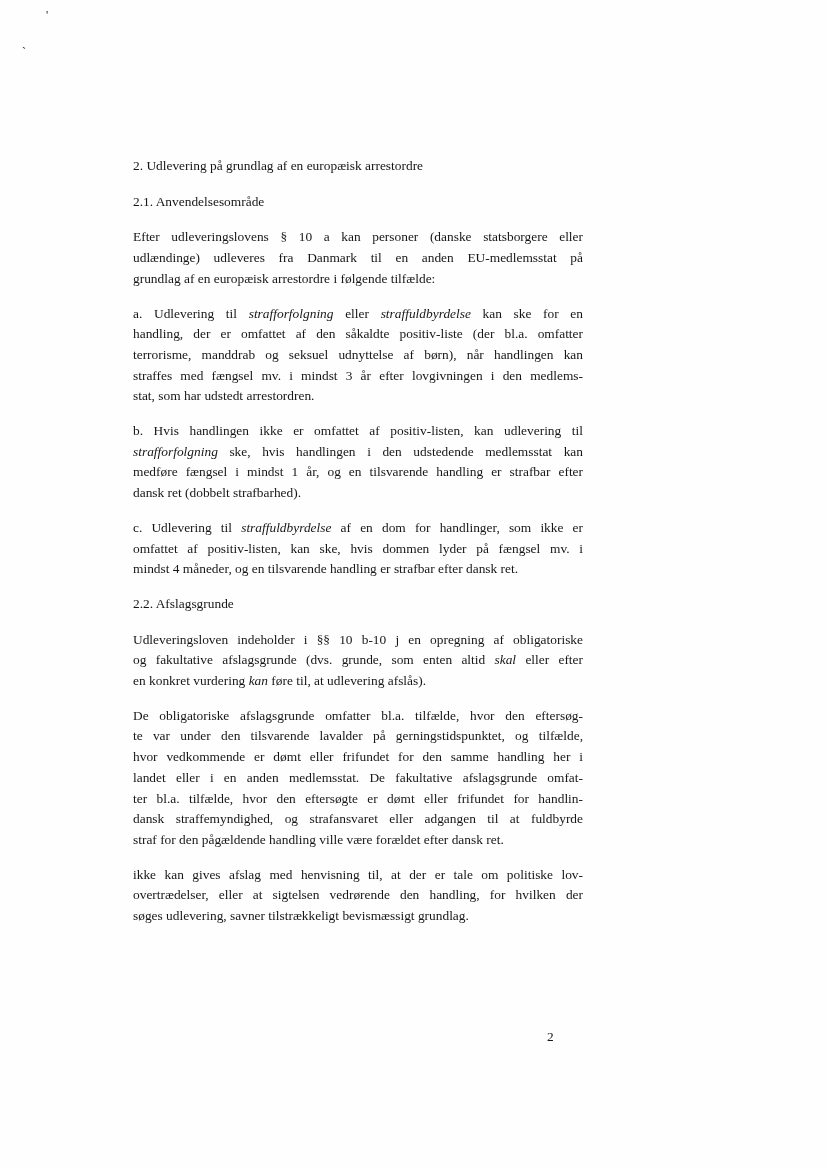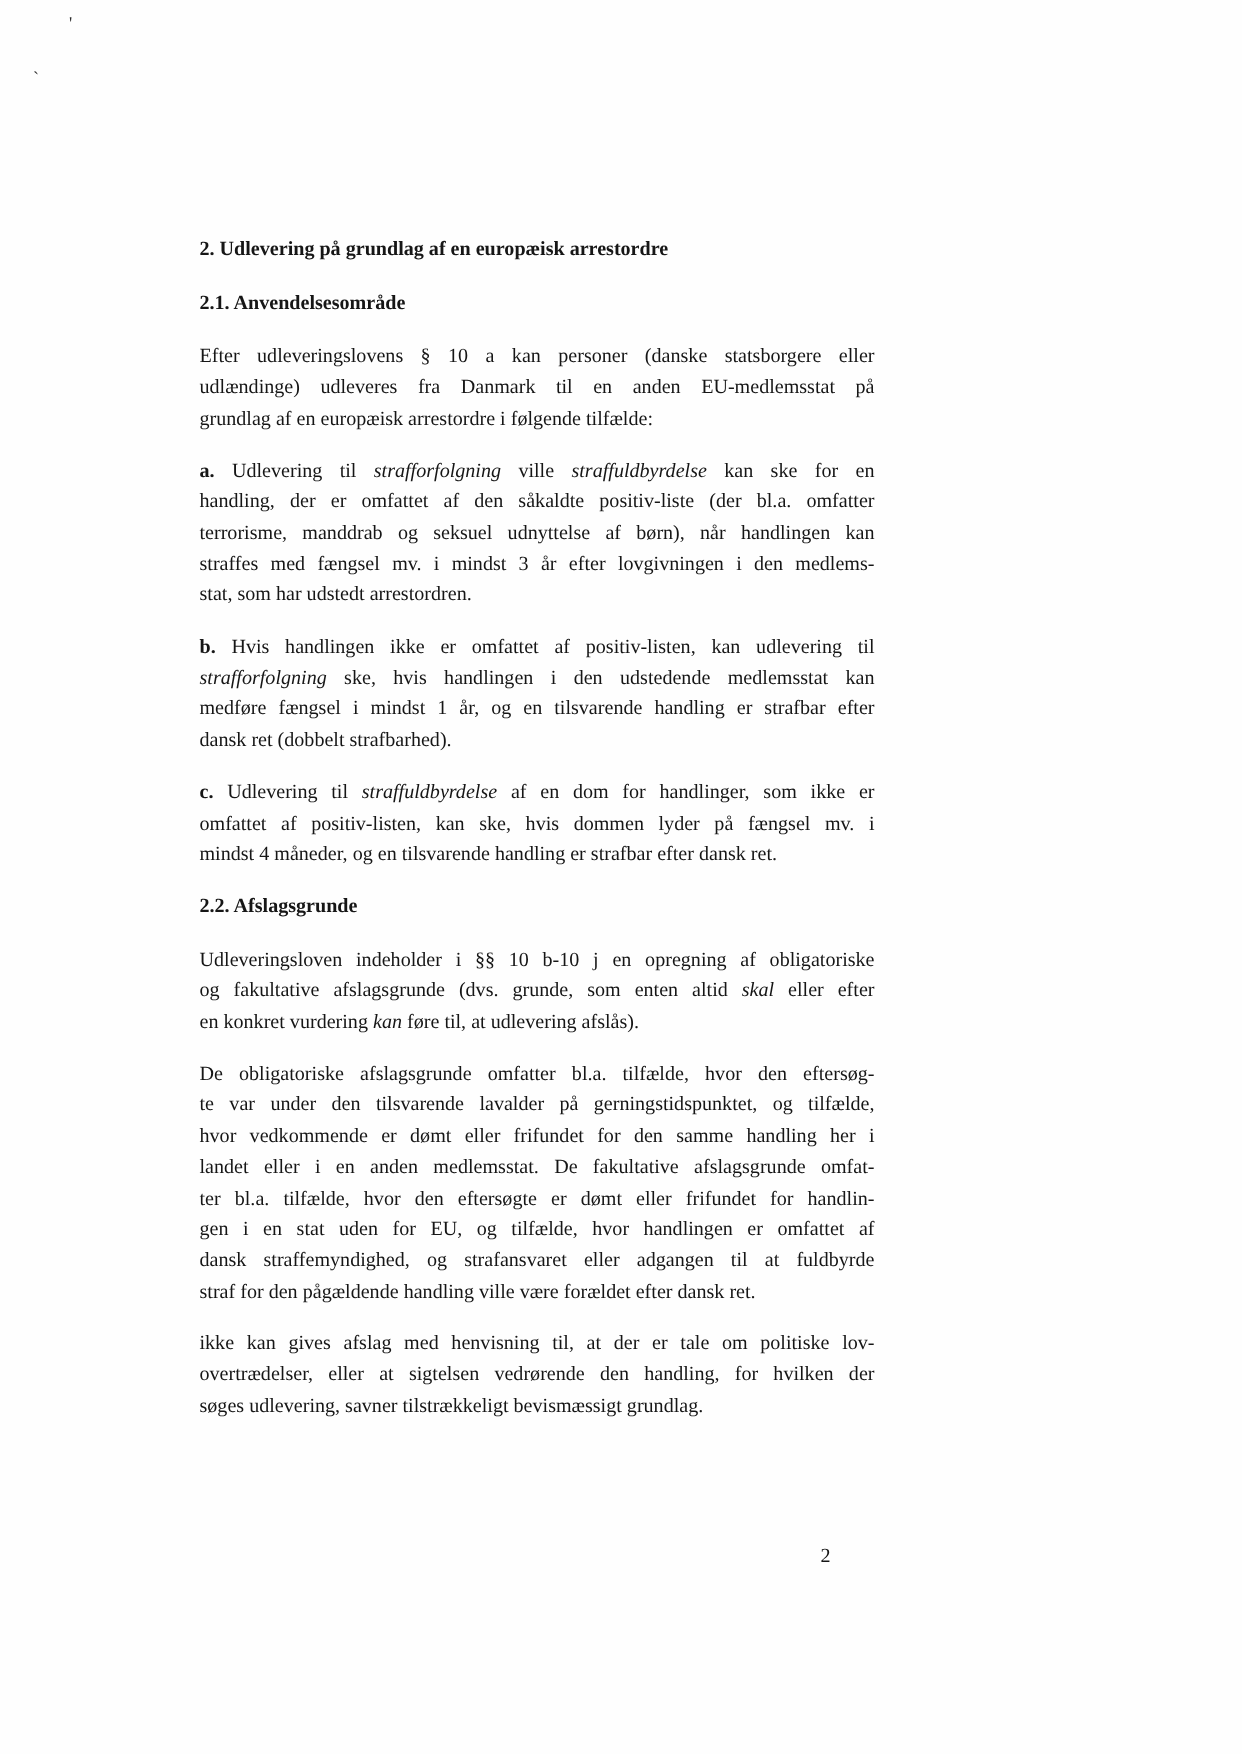--- a/index.html
+++ b/index.html
@@ -19,21 +19,21 @@
     position: absolute;
     left: 133px; top: 156px; width: 450px;
     font-size: 13.4px;
     line-height: 20.7px;
   }
   .block { margin: 0 0 14px 0; }
   .block.heading { font-weight: bold; margin-bottom: 15px; }
   .line { text-align: justify; text-align-last: justify; }
   .line.last { text-align-last: left; }
   .it { font-style: italic; font-family: Liberation Serif, serif; }
-  .bd { font-weight: bold; margin-top: 36px; }
+  .bd { font-weight: normal; margin-top: 36px; }
   .page-number {
     position: absolute; left: 547px; top: 1029px;
     font-size: 13.4px; color: #161616;
   }
   .artifact { position: absolute; color: #2a2a2a; font-size: 12px; }
   .artifact-1 { left: 46px; top: 8px; }
   .artifact-2 { left: 22px; top: 45px; }
 </style>
 </head>
 <body>
@@ -48,21 +48,21 @@
       </div>
       <div class="block heading">
         <div class="line last"><span class="bd">2.1. Anvendelsesområde</span></div>
       </div>
       <div class="block para">
         <div class="line"><span>Efter udleveringslovens § 10 a kan personer (danske statsborgere eller</span></div>
         <div class="line"><span>udlændinge) udleveres fra Danmark til en anden EU-medlemsstat på</span></div>
         <div class="line last"><span>grundlag af en europæisk arrestordre i følgende tilfælde:</span></div>
       </div>
       <div class="block para">
-        <div class="line"><span class="bd">a.</span><span> Udlevering til </span><span class="it">strafforfolgning</span><span> ville </span><span class="it">straffuldbyrdelse</span><span> kan ske for en</span></div>
+        <div class="line"><span class="bd">a.</span><span> Udlevering til </span><span class="it">strafforfolgning</span><span> eller </span><span class="it">straffuldbyrdelse</span><span> kan ske for en</span></div>
         <div class="line"><span>handling, der er omfattet af den såkaldte positiv-liste (der bl.a. omfatter</span></div>
         <div class="line"><span>terrorisme, manddrab og seksuel udnyttelse af børn), når handlingen kan</span></div>
         <div class="line"><span>straffes med fængsel mv. i mindst 3 år efter lovgivningen i den medlems-</span></div>
         <div class="line last"><span>stat, som har udstedt arrestordren.</span></div>
       </div>
       <div class="block para">
         <div class="line"><span class="bd">b.</span><span> Hvis handlingen ikke er omfattet af positiv-listen, kan udlevering til</span></div>
         <div class="line"><span class="it">strafforfolgning</span><span> ske, hvis handlingen i den udstedende medlemsstat kan</span></div>
         <div class="line"><span>medføre fængsel i mindst 1 år, og en tilsvarende handling er strafbar efter</span></div>
         <div class="line last"><span>dansk ret (dobbelt strafbarhed).</span></div>
@@ -79,21 +79,20 @@
         <div class="line"><span>Udleveringsloven indeholder i §§ 10 b-10 j en opregning af obligatoriske</span></div>
         <div class="line"><span>og fakultative afslagsgrunde (dvs. grunde, som enten altid </span><span class="it">skal</span><span> eller efter</span></div>
         <div class="line last"><span>en konkret vurdering </span><span class="it">kan</span><span> føre til, at udlevering afslås).</span></div>
       </div>
       <div class="block para">
         <div class="line"><span>De obligatoriske afslagsgrunde omfatter bl.a. tilfælde, hvor den eftersøg-</span></div>
         <div class="line"><span>te var under den tilsvarende lavalder på gerningstidspunktet, og tilfælde,</span></div>
         <div class="line"><span>hvor vedkommende er dømt eller frifundet for den samme handling her i</span></div>
         <div class="line"><span>landet eller i en anden medlemsstat. De fakultative afslagsgrunde omfat-</span></div>
         <div class="line"><span>ter bl.a. tilfælde, hvor den eftersøgte er dømt eller frifundet for handlin-</span></div>
-        <div class="line"><span>gen i en stat uden for EU, og tilfælde, hvor handlingen er omfattet af</span></div>
         <div class="line"><span>dansk straffemyndighed, og strafansvaret eller adgangen til at fuldbyrde</span></div>
         <div class="line last"><span>straf for den pågældende handling ville være forældet efter dansk ret.</span></div>
       </div>
       <div class="block para">
         <div class="line"><span>ikke kan gives afslag med henvisning til, at der er tale om politiske lov-</span></div>
         <div class="line"><span>overtrædelser, eller at sigtelsen vedrørende den handling, for hvilken der</span></div>
         <div class="line last"><span>søges udlevering, savner tilstrækkeligt bevismæssigt grundlag.</span></div>
       </div>
     </div>
 

